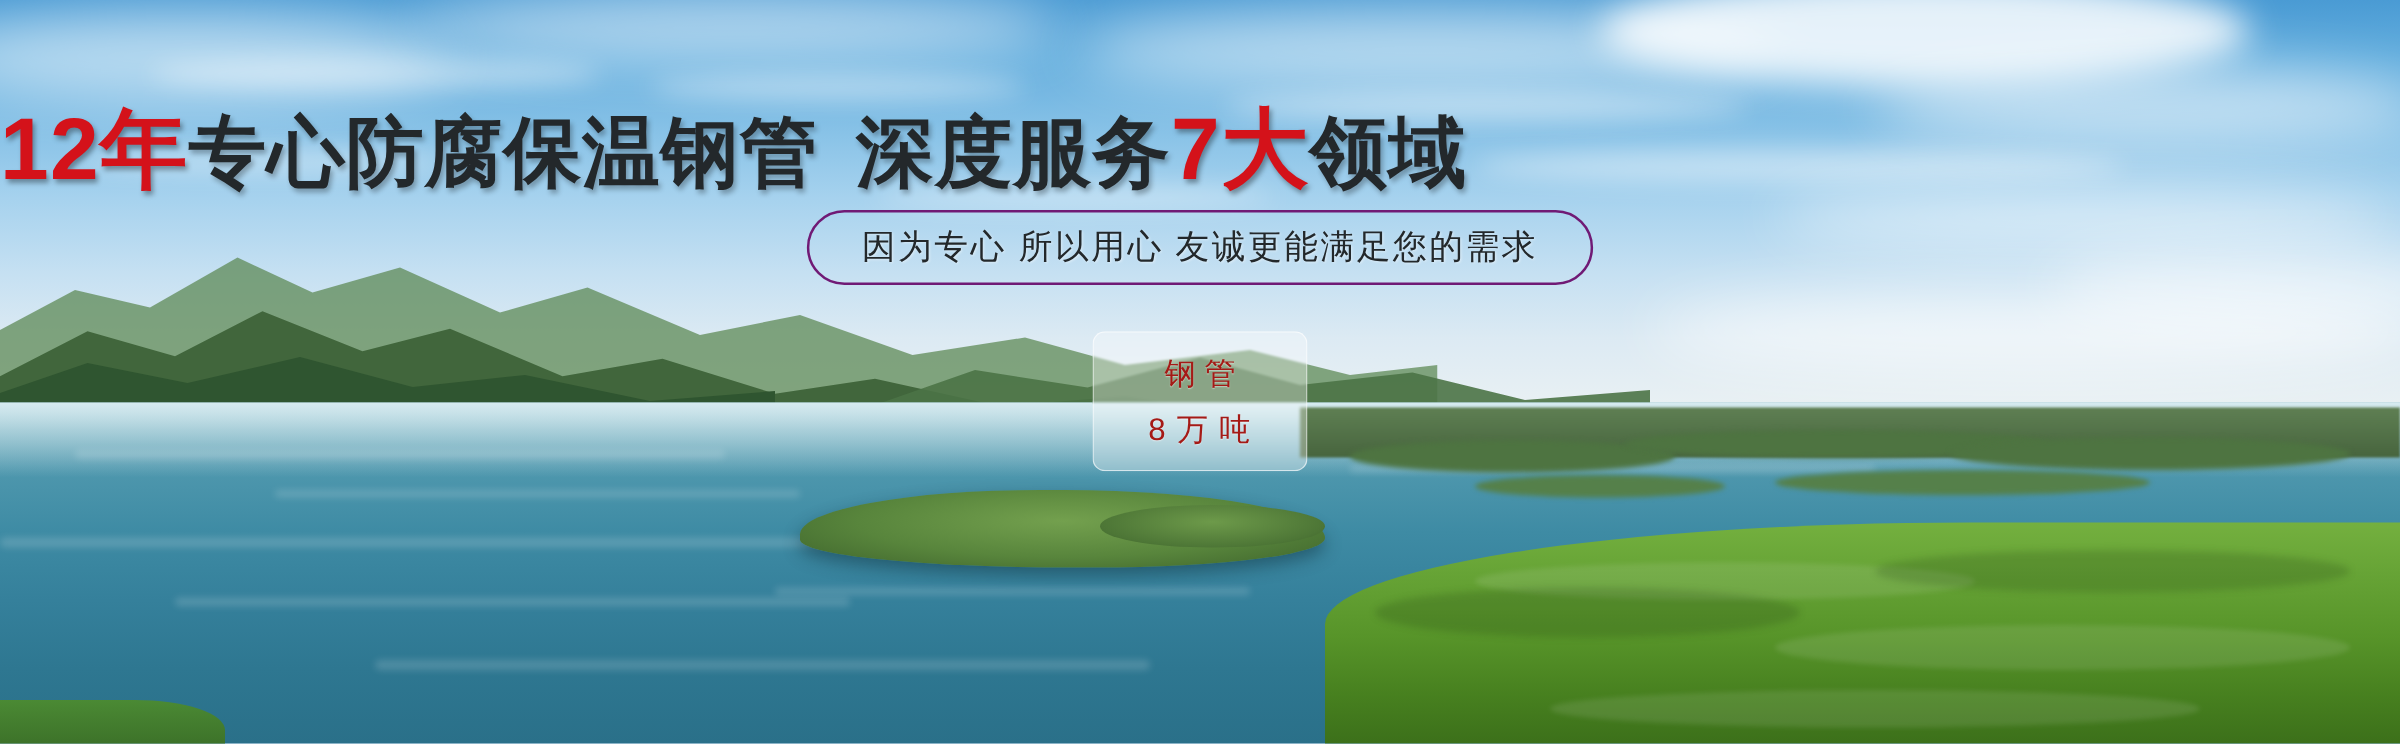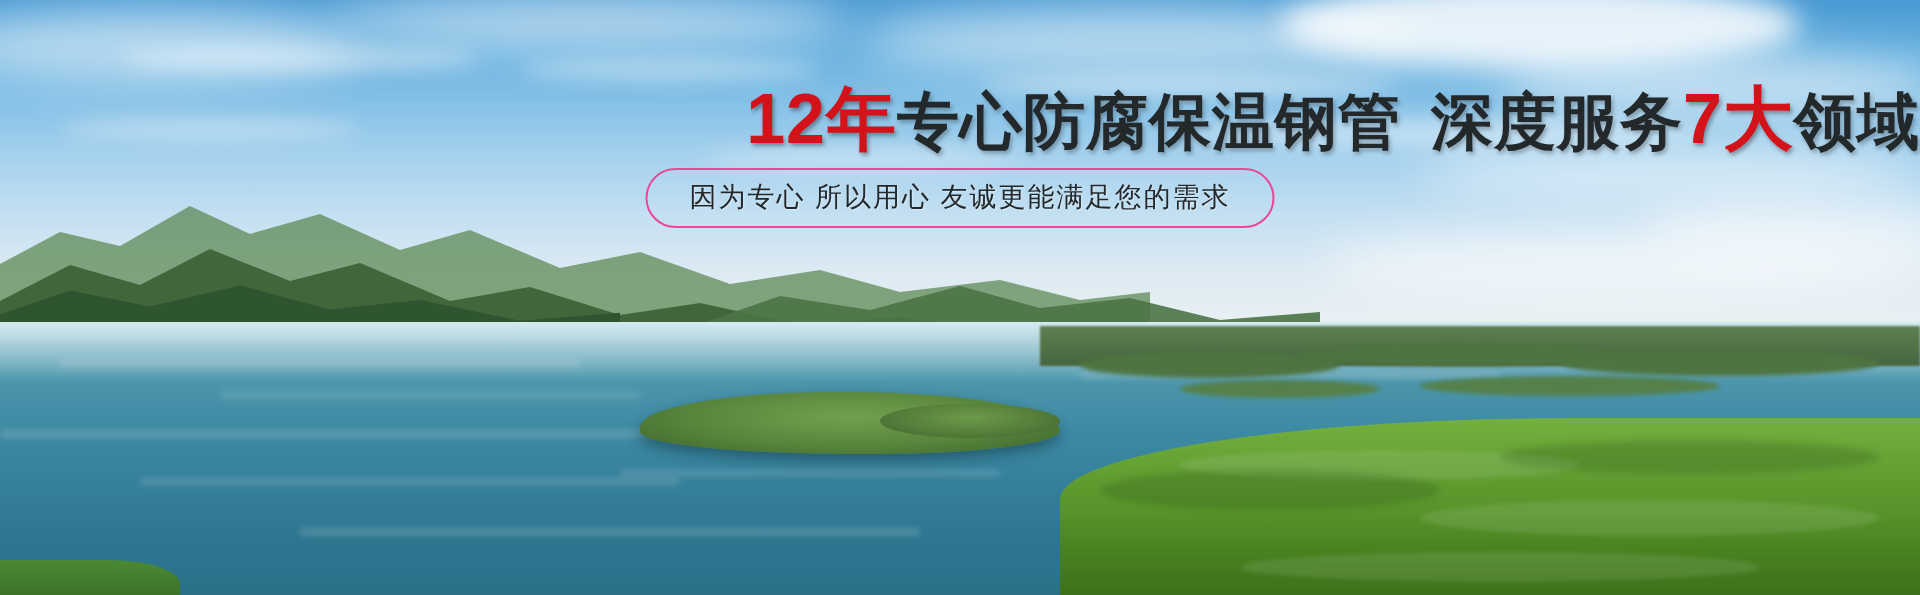--- a/index.html
+++ b/index.html
@@ -130,21 +130,21 @@
     position:absolute;
     background:rgba(20,50,10,0.18);
     filter:blur(3px);
     border-radius:50%;
   }
 
   
   .headline {
     position:absolute;
     left:0; top:84px; width:1920px;
-    text-align:right;
+    text-align:left;
     font-size:62px;
     font-weight:bold;
     letter-spacing:1px;
     line-height:1;
     white-space:nowrap;
     font-family:"Liberation Sans", sans-serif;
   }
   .hl-red {
     color:#d4121a;
     font-size:70px;
@@ -155,21 +155,21 @@
     text-shadow:2px 3px 4px rgba(0,0,0,0.28);
   }
   .hl-gap { display:inline-block; width:30px; }
 
   
   .pill {
     position:absolute;
     left:50%; top:168px;
     transform:translateX(-50%);
     padding:9px 42px 11px 42px;
-    border:2px solid #ec4899;
+    border:2px solid #701a75;
     border-radius:30px;
     font-size:27px;
     color:#23282b;
     letter-spacing:2px;
     white-space:nowrap;
     text-shadow:1px 1px 2px rgba(255,255,255,0.45);
   }
 
   
   .cards {
@@ -272,18 +272,22 @@
   <div class="grass-tex" style="left:1240px; top:552px; width:520px; height:30px;"></div>
 
   <div class="headline">
     <span class="hl-red">12</span><span class="hl-red">年</span><span class="hl-dark">专心防腐保温钢管</span><span class="hl-gap"></span><span class="hl-dark">深度服务</span><span class="hl-red">7</span><span class="hl-red">大</span><span class="hl-dark">领域</span>
   </div>
 
   <div class="pill">因为专心 所以用心  友诚更能满足您的需求</div>
 
   <div class="cards">
 
+    <div class="card">
+      <div class="card-label">钢管</div>
+      <div class="card-value"><span>8 万 吨</span></div>
+    </div>
 
 
 
   </div>
 
 </div>
 
 </body></html>

